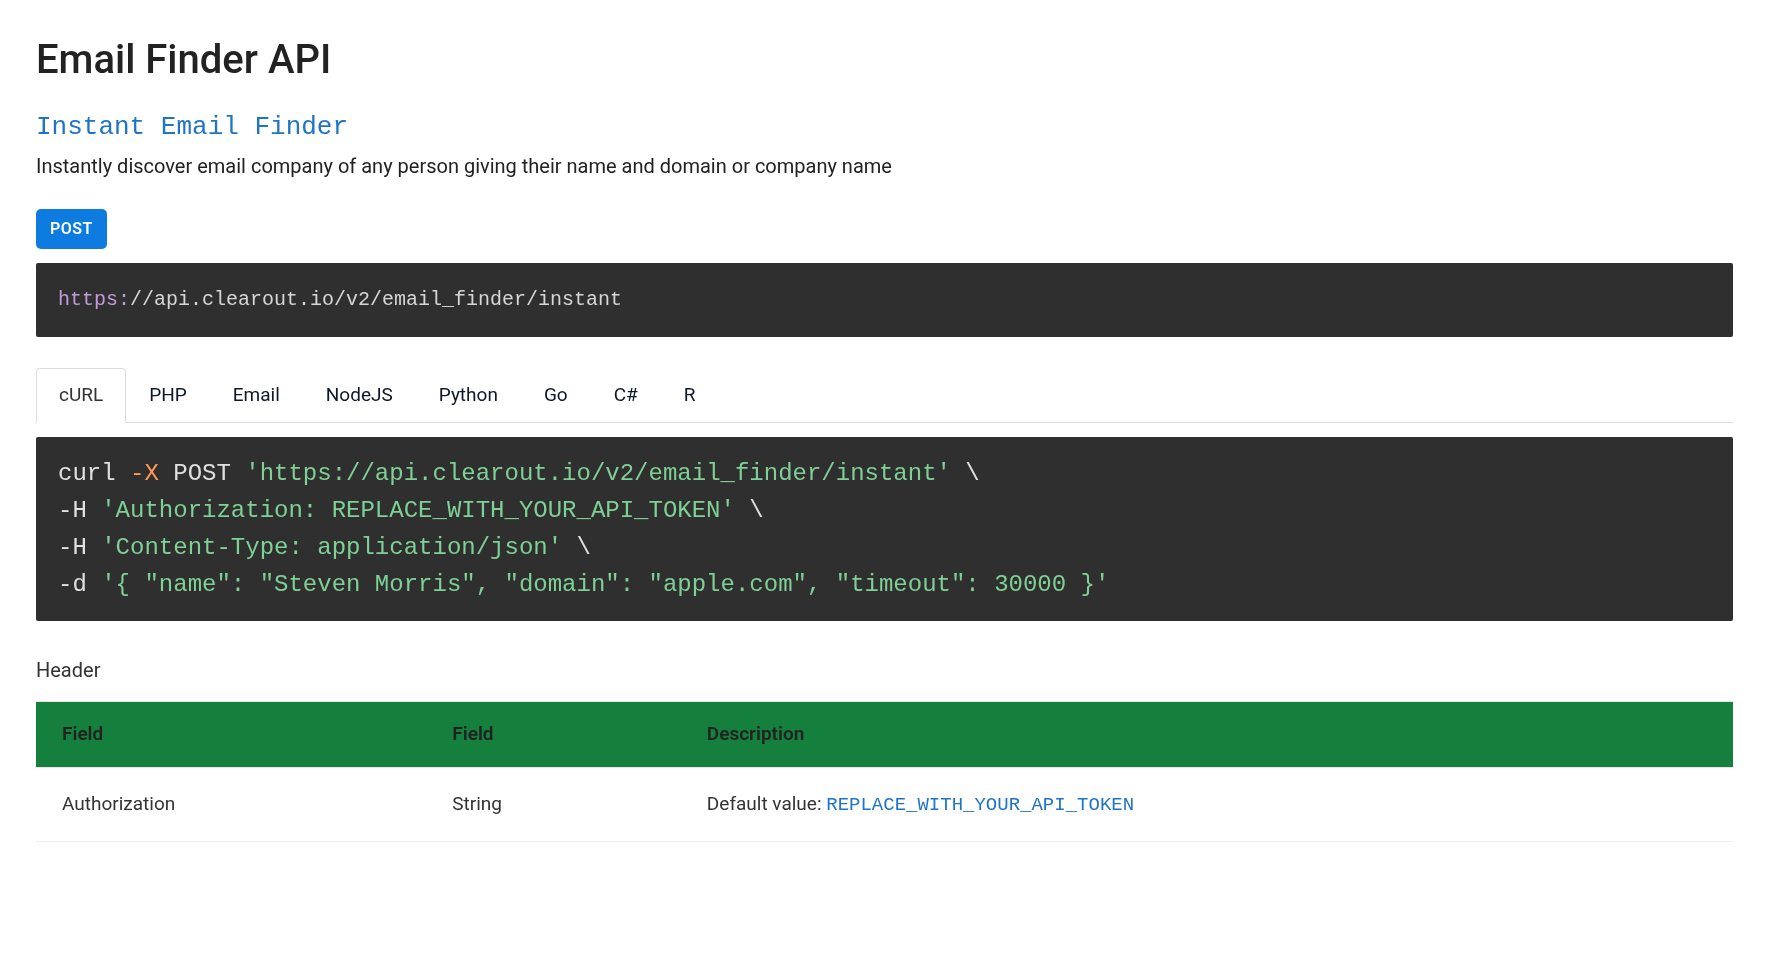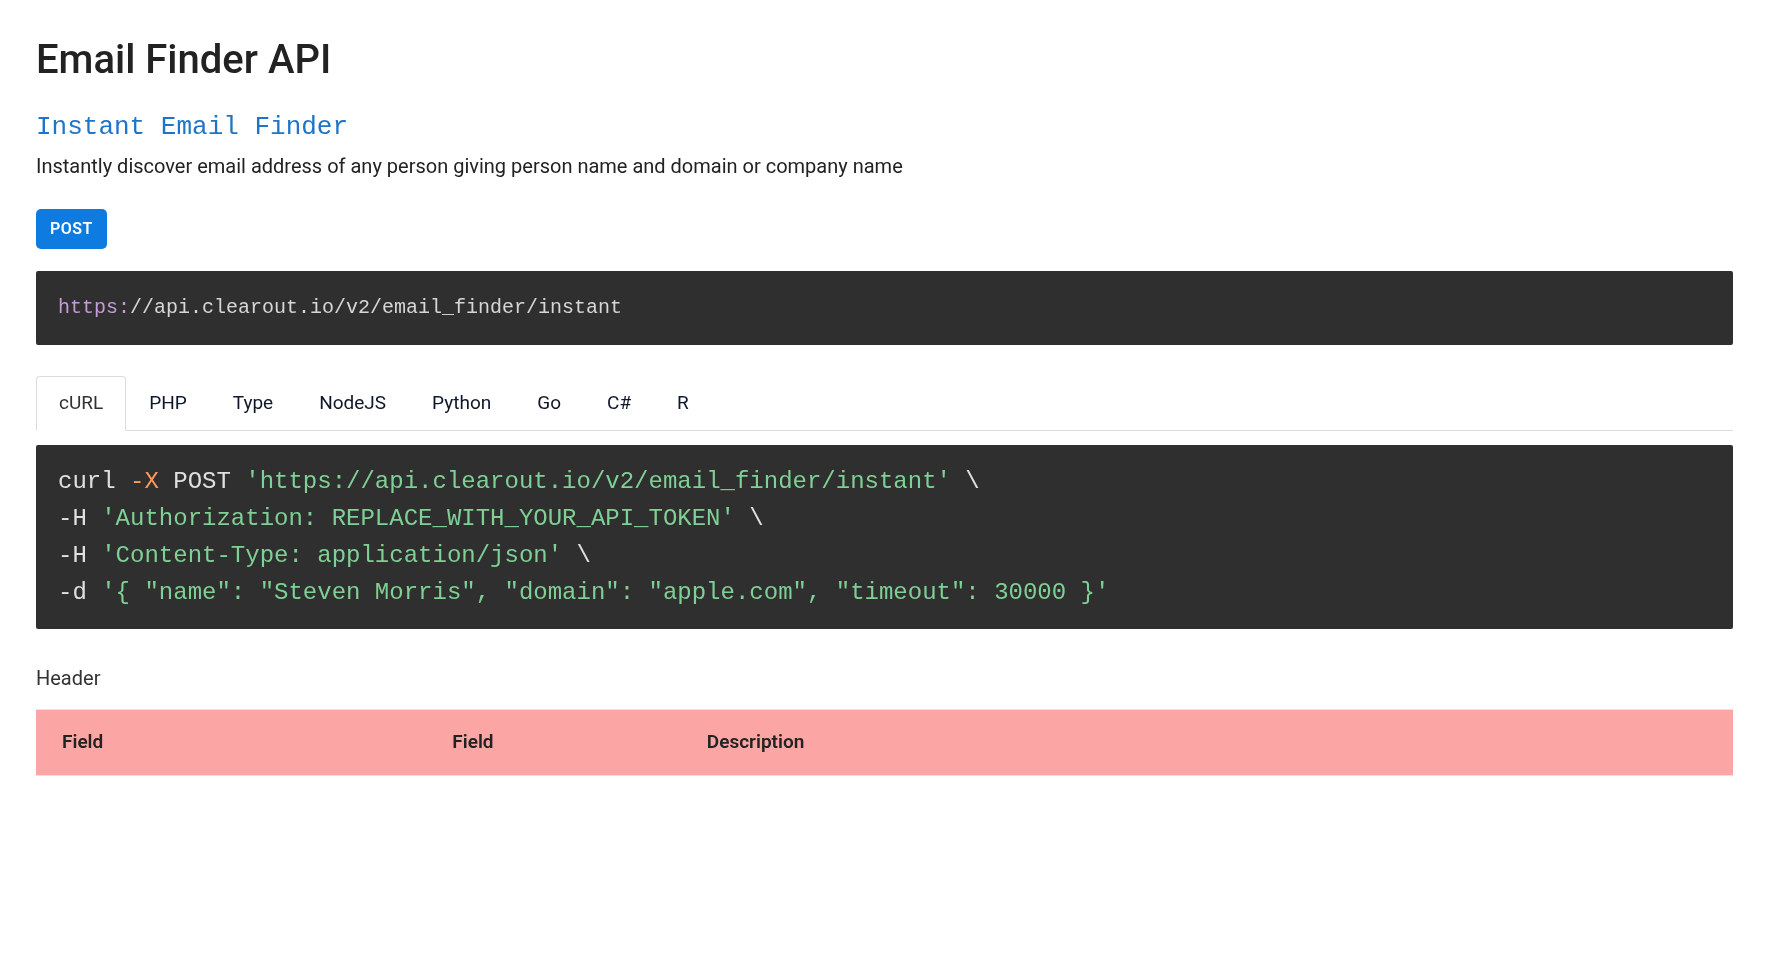--- a/index.html
+++ b/index.html
@@ -45,21 +45,20 @@
       margin-bottom: 14px;
     }
     .endpoint-block {
       background: #2f2f2f;
       color: #d6d6d6;
       padding: 22px 22px;
       font-family: "SFMono-Regular", Consolas, "Liberation Mono", Menlo, monospace;
       font-size: 20px;
       border-radius: 2px;
       margin-bottom: 30px;
-      margin-top: 8px;
     }
     .endpoint-block .scheme {
       color: #c49bd8;
     }
     .endpoint-block .path {
       color: #d6d6d6;
     }
     .tabs {
       display: flex;
       border-bottom: 1px solid #dcdcdc;
@@ -114,21 +113,21 @@
     }
     table.params {
       width: 100%;
       border-collapse: collapse;
       font-size: 19px;
     }
     table.params thead th {
       text-align: left;
       font-weight: 600;
       padding: 18px 26px;
-      background: #fca5a5;
+      background: #15803d;
       border-top: 1px solid #e5e5e5;
       border-bottom: 1px solid #e5e5e5;
       color: #222;
     }
     table.params tbody td {
       padding: 22px 26px;
       border-bottom: 1px solid #eee;
       color: #333;
       vertical-align: top;
     }
@@ -148,32 +147,32 @@
   </style>
 </head>
 <body>
 
 
 
 <h1 class="page-title">Email Finder API</h1>
 
 <h2 class="section-title">Instant Email Finder</h2>
 
-<p class="description">Instantly discover email address of any person giving person name and domain or company name</p>
+<p class="description">Instantly discover email company of any person giving their name and domain or company name</p>
 
 <span class="method-badge">POST</span>
 
 <div class="endpoint-block">
   <span class="scheme">https:</span><span class="path">//api.clearout.io/v2/email_finder/instant</span>
 </div>
 
 <div class="tabs">
   <div class="tab active">cURL</div>
   <div class="tab">PHP</div>
-  <div class="tab">Type</div>
+  <div class="tab">Email</div>
   <div class="tab">NodeJS</div>
   <div class="tab">Python</div>
   <div class="tab">Go</div>
   <div class="tab">C#</div>
   <div class="tab">R</div>
 </div>
 
 <div class="code-block"><span class="plain">curl </span><span class="kw">-X</span><span class="plain"> POST </span><span class="str">'https://api.clearout.io/v2/email_finder/instant'</span><span class="plain"> \</span>
 <span class="plain">-H </span><span class="str">'Authorization: REPLACE_WITH_YOUR_API_TOKEN'</span><span class="plain"> \</span>
 <span class="plain">-H </span><span class="str">'Content-Type: application/json'</span><span class="plain"> \</span>
@@ -183,17 +182,24 @@
 
 <table class="params">
   <thead>
     <tr>
       <th class="col-field">Field</th>
       <th class="col-type">Field</th>
       <th class="col-desc">Description</th>
     </tr>
   </thead>
   <tbody>
+    <tr>
+      <td>Authorization</td>
+      <td>String</td>
+      <td>
+        <span>Default value: </span><span class="code-inline">REPLACE_WITH_YOUR_API_TOKEN</span>
+      </td>
+    </tr>
   </tbody>
 </table>
 
 
 
 
 </body></html>

